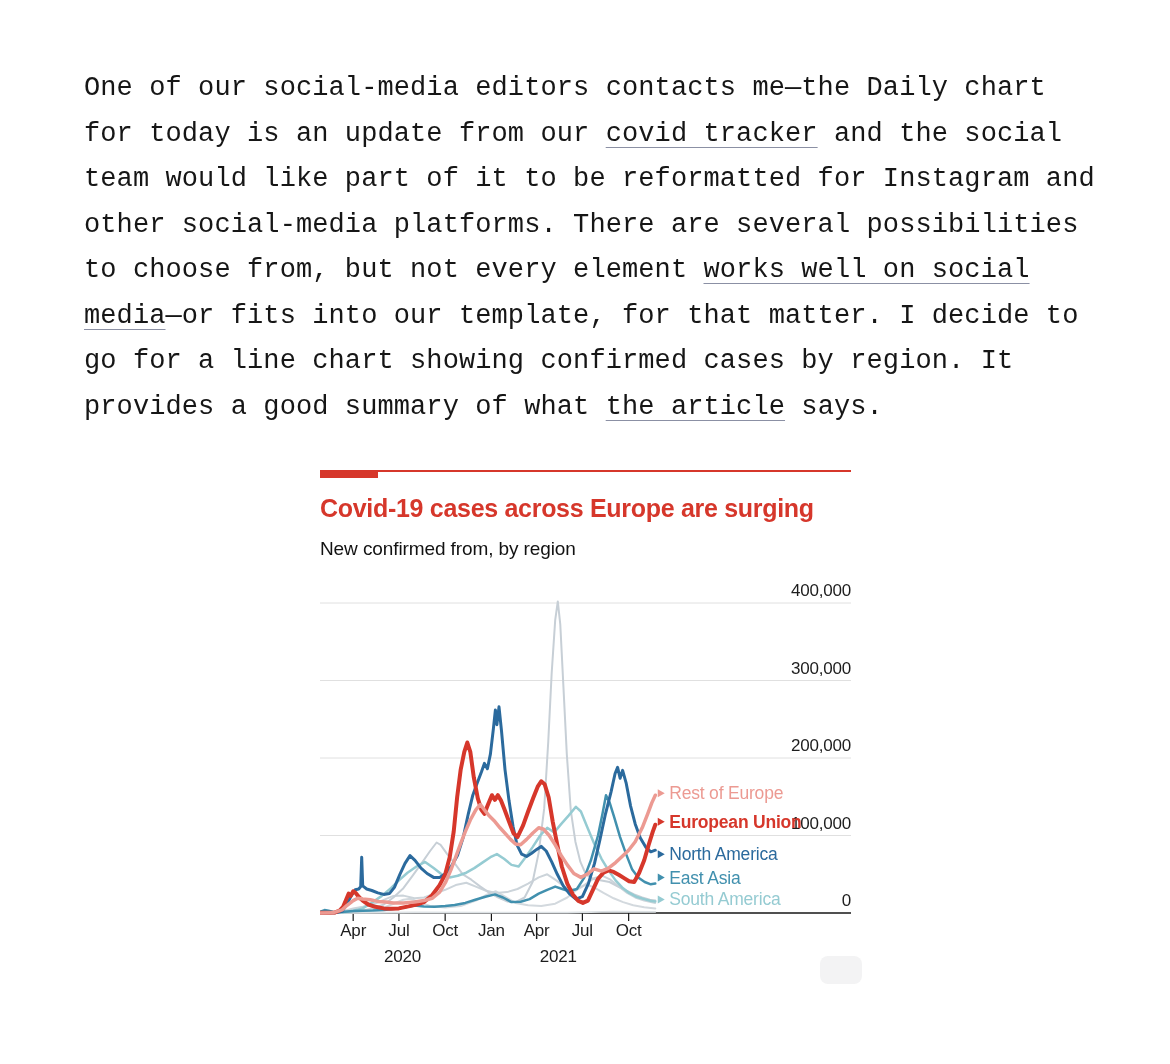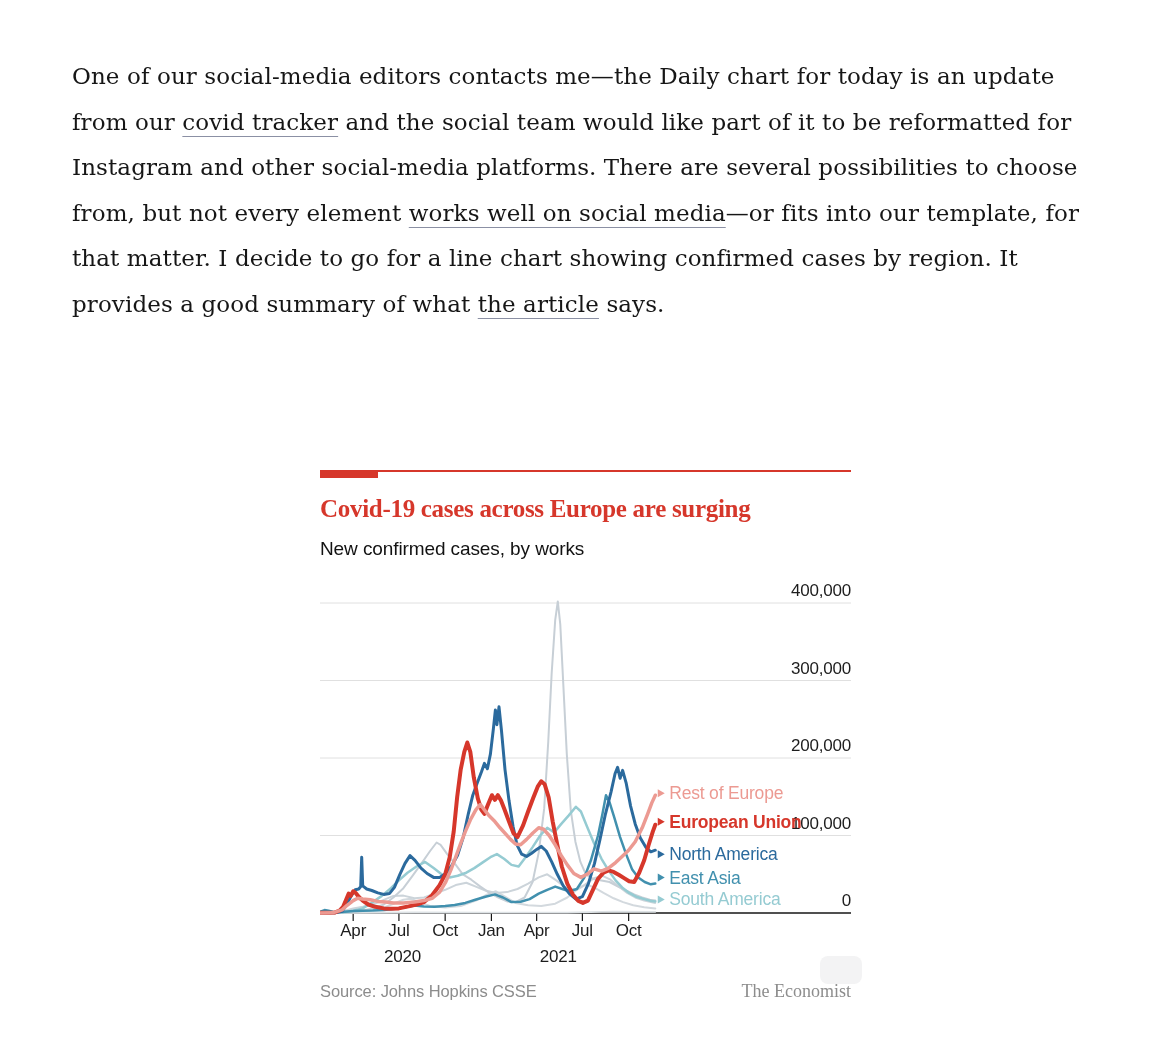--- a/index.html
+++ b/index.html
@@ -7,37 +7,37 @@
     --ink:#161616;
   }
   html,body{margin:0;padding:0;}
   body{
     width:1170px;height:1064px;background:#ffffff;position:relative;
     font-family:"DejaVu Serif",serif;color:var(--ink);overflow:hidden;
   }
   
   .entry{position:absolute;left:68px;top:50px;width:1044px;}
   .entry-time{font-size:27px;font-weight:bold;line-height:45px;margin:0;}
-  .entry-text{font-size:23px;line-height:45.5px;margin:4px;letter-spacing:0.1px;}
+  .entry-text{font-size:27px;line-height:45.5px;margin:16px;letter-spacing:0.1px;font-family:Liberation Mono, monospace;}
   a.inline-link{
     color:inherit;text-decoration:underline;
     text-decoration-color:#8b90a4;text-decoration-thickness:1px;
     text-underline-offset:6px;cursor:pointer;
   }
   
   figure.chart{
     position:absolute;left:320px;top:470px;width:535px;margin:0;
     font-family:"Liberation Sans",sans-serif;
   }
   .chart-rule{position:relative;height:8px;width:531px;}
   .rule-line{position:absolute;left:0;top:0;width:531px;height:2px;background:var(--red);}
   .rule-block{position:absolute;left:0;top:0;width:58px;height:8px;background:var(--red);}
   .chart-title{
     margin:16px 0 0;font-size:25px;line-height:29px;font-weight:bold;
-    color:var(--red);letter-spacing:-0.3px;font-family:Liberation Serif, serif;
+    color:var(--red);letter-spacing:-0.3px;
   }
   .chart-subtitle{margin:15px 0 0;font-size:19px;line-height:22px;color:#121212;letter-spacing:-0.1px;}
   svg.plot{display:block;margin-top:13px;}
   .grid-line{stroke:#e0e0e0;stroke-width:1;}
   .zero-line{stroke:#161616;stroke-width:1.5;}
   .x-tick{stroke:#161616;stroke-width:1.2;}
   .y-label,.x-label,.year-label{font-size:17px;fill:#1d1d1d;letter-spacing:-0.2px;}
   .y-label{text-anchor:end;}
   .x-label,.year-label{text-anchor:middle;}
   .series-label{font-size:17.5px;letter-spacing:-0.2px;}
@@ -60,21 +60,21 @@
 <section class="entry">
   <p class="entry-text"><span>One of our social-media editors contacts me—the Daily chart for today is an update from our </span><a class="inline-link">covid tracker</a><span> and the social team would like part of it to be reformatted for Instagram and other social-media platforms. There are several possibilities to choose from, but not every element </span><a class="inline-link">works well on social media</a><span>—or fits into our template, for that matter. I decide to go for a line chart showing confirmed cases by region. It provides a good summary of what </span><a class="inline-link">the article</a><span> says.</span></p>
 </section>
 
 <figure class="chart">
   <div class="chart-rule">
     <div class="rule-line"></div>
     <div class="rule-block"></div>
   </div>
   <h3 class="chart-title">Covid-19 cases across Europe are surging</h3>
-  <p class="chart-subtitle">New confirmed cases, by works</p>
+  <p class="chart-subtitle">New confirmed from, by region</p>
   <svg class="plot" id="chart-svg" width="535" height="400" viewBox="0 0 535 400">
       <line x1="0" y1="340" x2="531" y2="340" class="zero-line"></line>
       <text x="531" y="333" class="y-label">0</text>
       <line x1="0" y1="262.5" x2="531" y2="262.5" class="grid-line"></line>
       <text x="531" y="255.5" class="y-label">100,000</text>
       <line x1="0" y1="185" x2="531" y2="185" class="grid-line"></line>
       <text x="531" y="178" class="y-label">200,000</text>
       <line x1="0" y1="107.5" x2="531" y2="107.5" class="grid-line"></line>
       <text x="531" y="100.5" class="y-label">300,000</text>
       <line x1="0" y1="30" x2="531" y2="30" class="grid-line"></line>
@@ -108,17 +108,13 @@
       <polyline points="0.0,339.9 15.1,339.8 22.1,338.4 27.1,330.7 31.2,322.9 35.2,316.8 38.7,316.0 40.7,313.6 41.7,284.2 42.7,312.9 46.7,316.0 51.8,317.5 57.8,319.9 63.8,321.4 69.4,320.6 74.4,314.4 79.9,301.3 85.0,290.4 90.0,282.6 95.0,287.3 101.0,295.1 107.1,300.5 113.6,304.4 119.6,304.4 125.7,300.5 131.7,292.7 137.7,281.9 143.3,264.1 148.3,240.8 152.8,222.2 157.3,209.8 161.4,199.0 164.4,190.4 167.4,195.8 170.4,181.1 173.4,155.6 175.4,137.0 176.9,151.7 179.0,133.8 181.5,157.9 185.0,196.6 189.0,227.6 193.0,253.2 197.0,271.8 201.6,281.1 206.6,283.4 211.6,280.3 216.7,276.4 221.2,273.4 226.2,278.0 231.7,288.9 237.3,301.3 243.3,312.9 249.3,320.6 255.9,326.1 262.4,323.7 268.4,310.6 274.5,290.4 280.0,266.4 285.5,240.8 291.0,219.1 295.1,200.5 297.6,194.3 300.1,205.2 302.6,197.4 306.1,209.8 310.6,233.1 315.2,250.9 320.2,264.8 325.7,274.1 330.8,278.8 335.3,277.2" fill="none" stroke="#2b6a9d" stroke-width="3" stroke-linejoin="round" stroke-linecap="round"></polyline>
       <polygon points="337.7804928131417,277.225 344.7804928131417,281.225 337.7804928131417,285.225" fill="#2b6a9d"></polygon>
       <text x="349.2804928131417" y="281.225" class="series-label" fill="#2b6a9d" dominant-baseline="central" font-weight="normal">North America</text>
       <polyline points="0.0,339.8 10.1,339.8 15.1,339.4 19.6,337.7 23.1,333.8 26.1,326.8 28.7,320.6 30.7,322.9 33.2,318.3 35.7,319.9 38.7,323.7 42.7,327.6 48.3,331.5 55.3,333.8 63.8,335.4 70.9,335.7 78.9,335.4 88.5,333.4 96.5,331.5 104.1,329.1 112.1,322.2 119.6,312.1 125.2,301.3 129.7,284.2 133.7,258.6 137.2,223.8 140.7,196.6 144.3,178.8 147.3,169.5 150.3,178.8 153.8,204.4 157.8,225.3 161.4,236.9 164.4,240.8 167.4,233.1 171.9,222.2 174.9,226.9 177.9,222.2 181.0,227.6 185.0,237.7 189.0,248.6 193.5,260.2 197.5,264.1 203.1,252.4 208.1,238.5 213.1,225.3 217.7,213.7 221.2,208.3 224.7,211.3 228.7,224.5 232.7,248.6 237.3,271.8 241.8,293.5 247.3,310.6 252.8,321.4 257.9,327.6 262.9,329.9 267.9,327.6 272.9,316.8 278.0,305.9 283.5,299.7 288.5,297.4 293.6,298.9 299.1,302.0 304.1,305.1 309.1,308.2 314.2,309.0 319.2,299.7 324.2,287.3 328.7,271.8 332.8,258.6 335.3,251.7" fill="none" stroke="#d6372b" stroke-width="4" stroke-linejoin="round" stroke-linecap="round"></polyline>
       <polygon points="337.7804928131417,244.65 344.7804928131417,248.65 337.7804928131417,252.65" fill="#d6372b"></polygon>
       <text x="349.2804928131417" y="248.65" class="series-label" fill="#d6372b" dominant-baseline="central" font-weight="bold">European Union</text>
       <polyline points="0.0,339.9 12.6,339.8 22.1,336.9 27.1,332.3 33.2,327.6 37.7,325.3 42.7,326.1 50.3,326.8 57.8,328.4 65.8,329.1 73.4,329.9 83.4,329.9 94.5,329.1 104.1,327.6 112.1,325.3 119.6,319.1 125.7,309.0 130.7,297.4 135.7,284.2 140.7,270.3 145.3,258.6 150.3,247.0 155.8,236.9 160.4,231.5 164.4,236.9 169.4,243.1 174.9,248.6 180.0,254.8 185.0,260.2 190.5,266.4 195.5,271.0 200.6,271.8 206.6,266.4 212.6,260.2 218.7,254.8 223.7,256.3 229.2,262.5 235.2,271.8 241.3,282.6 247.3,291.9 253.8,300.5 260.9,304.4 266.9,301.3 274.0,295.8 281.5,298.1 288.5,295.1 295.6,289.6 302.1,283.4 308.6,277.2 315.2,268.7 322.2,254.8 327.7,240.8 331.8,229.9 335.3,222.2" fill="none" stroke="#ec9a92" stroke-width="3.5" stroke-linejoin="round" stroke-linecap="round"></polyline>
       <polygon points="337.7804928131417,216.2 344.7804928131417,220.2 337.7804928131417,224.2" fill="#ec9a92"></polygon>
       <text x="349.2804928131417" y="220.2" class="series-label" fill="#ec9a92" dominant-baseline="central" font-weight="normal">Rest of Europe</text>
     </svg>
-  <figcaption class="chart-footer">
-    <span class="chart-source">Source: Johns Hopkins CSSE</span>
-    <span class="brand">The Economist</span>
-  </figcaption>
 </figure>
 
 </body></html>

